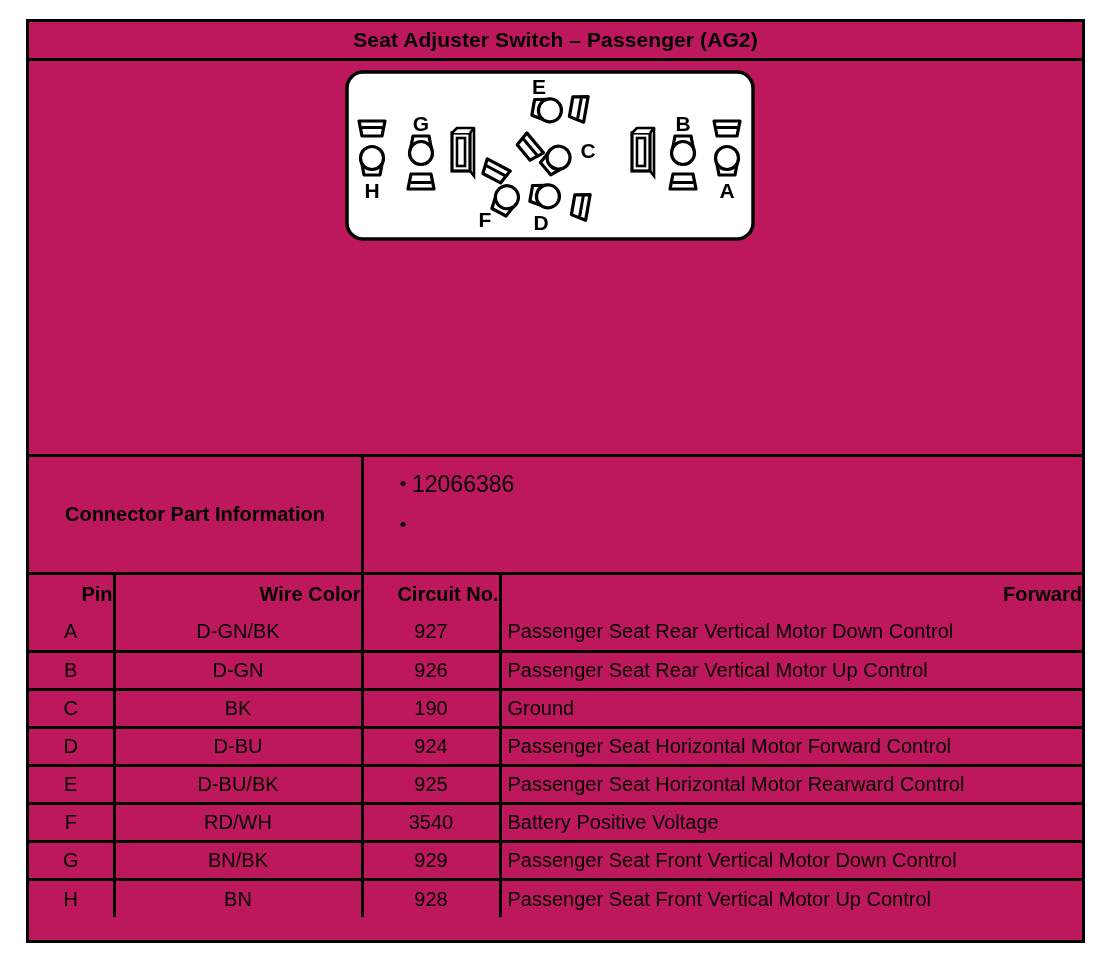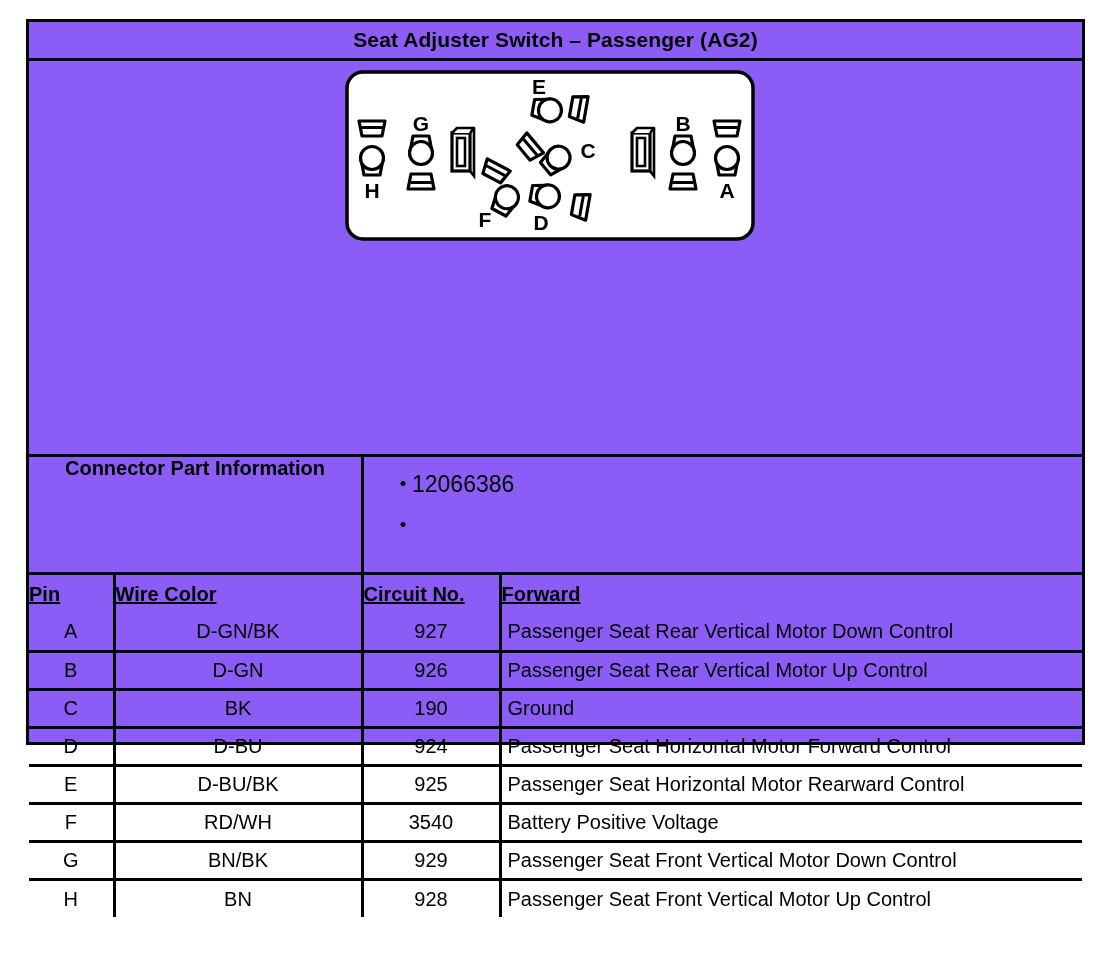--- a/index.html
+++ b/index.html
@@ -20,24 +20,24 @@
     background: #ffffff;
     overflow: hidden;
   }
 
   
   .sheet {
     position: absolute;
     left: 26px;
     top: 19px;
     width: 1059px;
-    height: 726px;
+    height: 924px;
     border: 3px solid #000;
     box-sizing: border-box;
-    background: #8b5cf6;
+    background: #be185d;
   }
 
   
   .title-bar {
     position: absolute;
     left: 0;
     top: 0;
     width: 100%;
     height: 39px;
     border-bottom: 3px solid #000;
@@ -80,21 +80,21 @@
     box-sizing: border-box;
     border-bottom: 3px solid #000;
     display: flex;
   }
   .partinfo-label {
     width: 335px;
     flex: 0 0 335px;
     box-sizing: border-box;
     border-right: 3px solid #000;
     display: flex;
-    align-items: flex-start;
+    align-items: center;
     justify-content: center;
     padding: 0 6px;
   }
   .partinfo-label span {
     font-size: 20px;
     font-weight: bold;
     text-align: center;
     line-height: 1.15;
   }
   .partinfo-body {
@@ -146,22 +146,21 @@
     font-size: 20px;
     line-height: 1;
   }
   .pin-table th:last-child,
   .pin-table td:last-child { border-right: none; }
   .pin-table tr:last-child th,
   .pin-table tr:last-child td { border-bottom: none; }
 
   .pin-table th {
     font-weight: bold;
-    text-align: left;
-    text-decoration: underline;
+    text-align: right;
   }
   .pin-table td.cell-pin,
   .pin-table td.cell-color,
   .pin-table td.cell-circuit {
     text-align: center;
     font-weight: normal;
   }
   .pin-table td.cell-function {
     text-align: left;
     padding-left: 6px;

